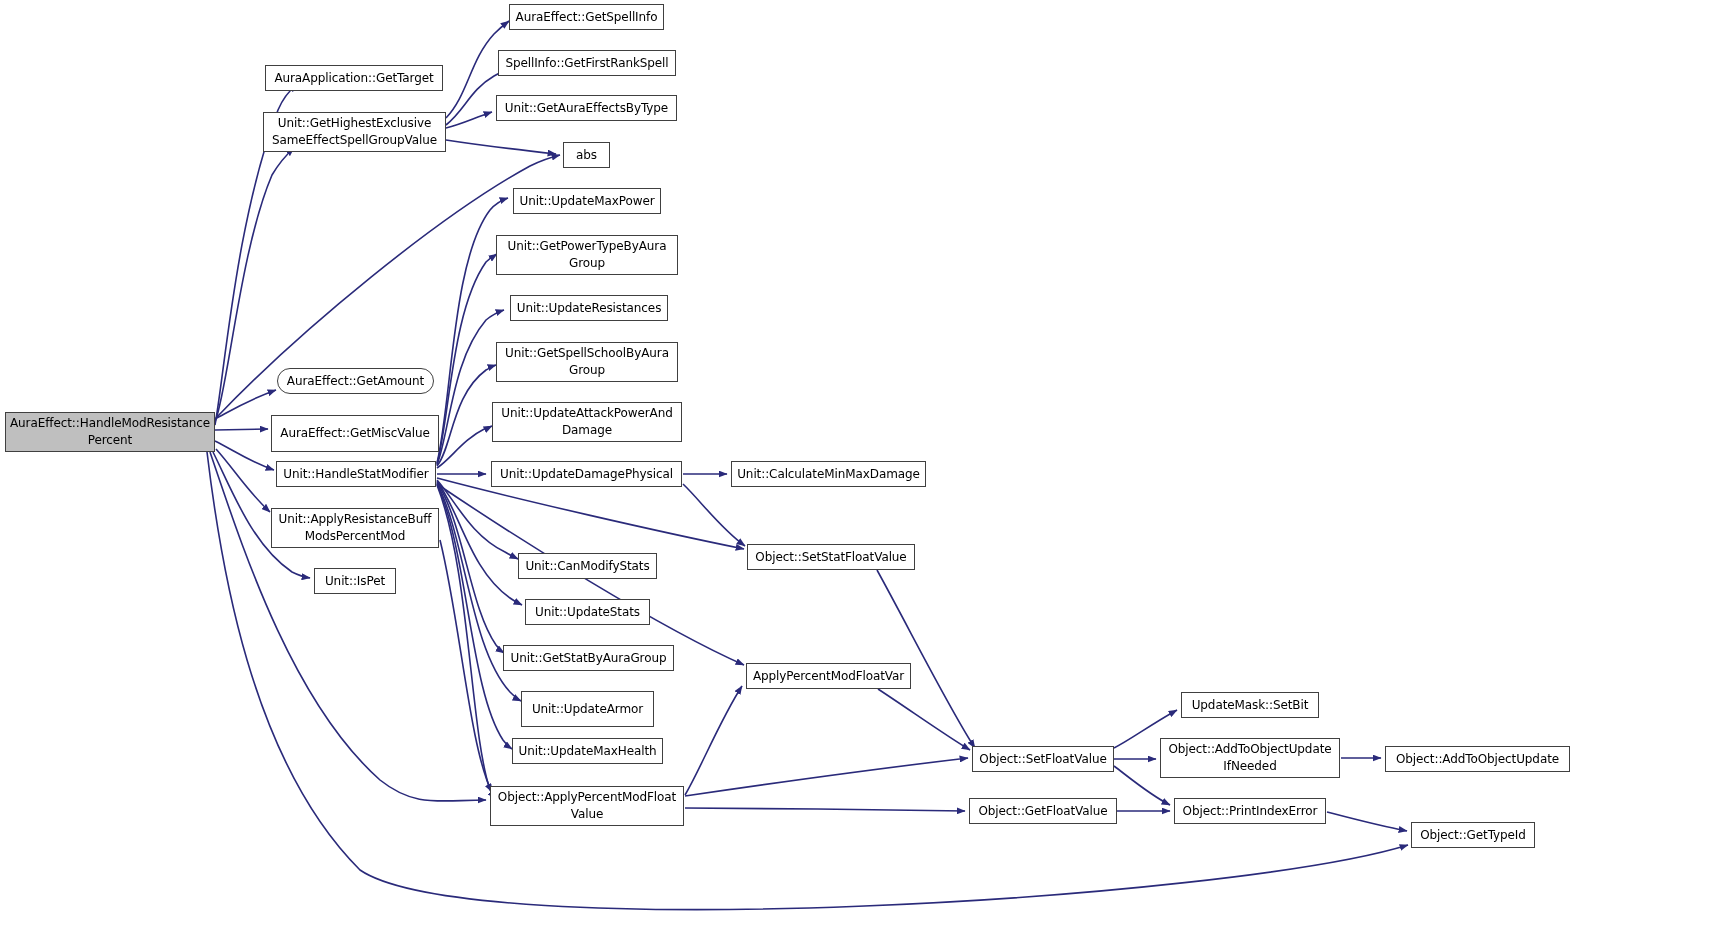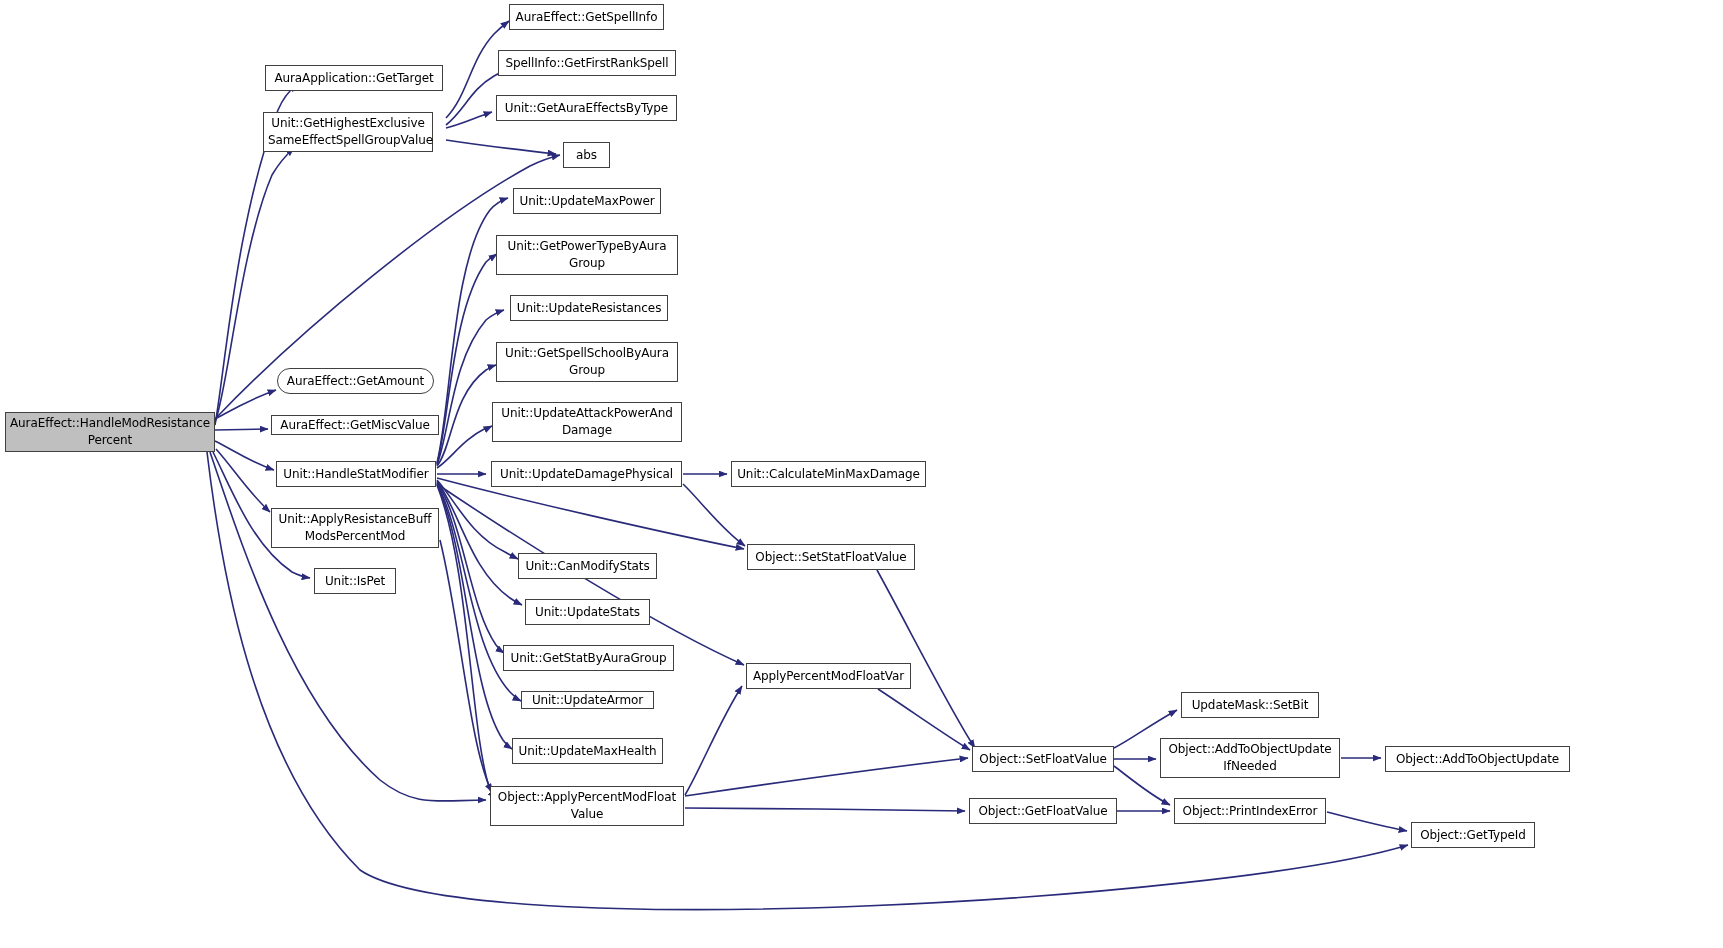--- a/index.html
+++ b/index.html
@@ -101,46 +101,46 @@
         <path d="M 1114 766 C 1130 778 1150 795 1170 805" fill="none" stroke="#2a2a7a" stroke-width="1.6" marker-end="url(#arrowhead)"></path>
         <path d="M 1117 811 L 1170 811" fill="none" stroke="#2a2a7a" stroke-width="1.6" marker-end="url(#arrowhead)"></path>
         <path d="M 1341 758 L 1381 758" fill="none" stroke="#2a2a7a" stroke-width="1.6" marker-end="url(#arrowhead)"></path>
         <path d="M 1327 812 C 1350 818 1380 826 1407 831" fill="none" stroke="#2a2a7a" stroke-width="1.6" marker-end="url(#arrowhead)"></path>
       </g>
   </svg>
   <div id="nodes-group">
       <div class="node highlight" style="left: 5px; top: 412px; width: 210px; height: 40px;"><span class="node-label">AuraEffect::HandleModResistance
 Percent</span></div>
       <div class="node" style="left: 265px; top: 65px; width: 178px; height: 26px;"><span class="node-label">AuraApplication::GetTarget</span></div>
-      <div class="node" style="left: 263px; top: 112px; width: 170px; height: 40px;"><span class="node-label">Unit::GetHighestExclusive
+      <div class="node" style="left: 263px; top: 112px; width: 183px; height: 40px;"><span class="node-label">Unit::GetHighestExclusive
 SameEffectSpellGroupValue</span></div>
       <div class="node" style="left: 509px; top: 4px; width: 155px; height: 26px;"><span class="node-label">AuraEffect::GetSpellInfo</span></div>
       <div class="node" style="left: 498px; top: 50px; width: 178px; height: 26px;"><span class="node-label">SpellInfo::GetFirstRankSpell</span></div>
       <div class="node" style="left: 496px; top: 95px; width: 181px; height: 26px;"><span class="node-label">Unit::GetAuraEffectsByType</span></div>
       <div class="node" style="left: 563px; top: 142px; width: 47px; height: 26px;"><span class="node-label">abs</span></div>
       <div class="node" style="left: 513px; top: 188px; width: 148px; height: 26px;"><span class="node-label">Unit::UpdateMaxPower</span></div>
       <div class="node" style="left: 496px; top: 235px; width: 182px; height: 40px;"><span class="node-label">Unit::GetPowerTypeByAura
 Group</span></div>
       <div class="node" style="left: 510px; top: 295px; width: 158px; height: 26px;"><span class="node-label">Unit::UpdateResistances</span></div>
       <div class="node" style="left: 496px; top: 342px; width: 182px; height: 40px;"><span class="node-label">Unit::GetSpellSchoolByAura
 Group</span></div>
       <div class="node" style="left: 492px; top: 402px; width: 190px; height: 40px;"><span class="node-label">Unit::UpdateAttackPowerAnd
 Damage</span></div>
       <div class="node" style="left: 491px; top: 461px; width: 191px; height: 26px;"><span class="node-label">Unit::UpdateDamagePhysical</span></div>
       <div class="node" style="left: 731px; top: 461px; width: 195px; height: 26px;"><span class="node-label">Unit::CalculateMinMaxDamage</span></div>
       <div class="node" style="left: 277px; top: 368px; width: 157px; height: 26px; border-radius: 13px;"><span class="node-label">AuraEffect::GetAmount</span></div>
-      <div class="node" style="left: 271px; top: 415px; width: 168px; height: 20px;"><span class="node-label">AuraEffect::GetMiscValue</span></div>
+      <div class="node" style="left: 271px; top: 415px; width: 168px; height: 37px;"><span class="node-label">AuraEffect::GetMiscValue</span></div>
       <div class="node" style="left: 276px; top: 461px; width: 160px; height: 26px;"><span class="node-label">Unit::HandleStatModifier</span></div>
       <div class="node" style="left: 271px; top: 508px; width: 168px; height: 40px;"><span class="node-label">Unit::ApplyResistanceBuff
 ModsPercentMod</span></div>
       <div class="node" style="left: 314px; top: 568px; width: 82px; height: 26px;"><span class="node-label">Unit::IsPet</span></div>
       <div class="node" style="left: 518px; top: 553px; width: 139px; height: 26px;"><span class="node-label">Unit::CanModifyStats</span></div>
       <div class="node" style="left: 525px; top: 599px; width: 125px; height: 26px;"><span class="node-label">Unit::UpdateStats</span></div>
       <div class="node" style="left: 503px; top: 645px; width: 171px; height: 26px;"><span class="node-label">Unit::GetStatByAuraGroup</span></div>
-      <div class="node" style="left: 521px; top: 691px; width: 133px; height: 18px;"><span class="node-label">Unit::UpdateArmor</span></div>
+      <div class="node" style="left: 521px; top: 691px; width: 133px; height: 36px;"><span class="node-label">Unit::UpdateArmor</span></div>
       <div class="node" style="left: 512px; top: 738px; width: 151px; height: 26px;"><span class="node-label">Unit::UpdateMaxHealth</span></div>
       <div class="node" style="left: 490px; top: 786px; width: 194px; height: 40px;"><span class="node-label">Object::ApplyPercentModFloat
 Value</span></div>
       <div class="node" style="left: 747px; top: 544px; width: 168px; height: 26px;"><span class="node-label">Object::SetStatFloatValue</span></div>
       <div class="node" style="left: 746px; top: 663px; width: 165px; height: 26px;"><span class="node-label">ApplyPercentModFloatVar</span></div>
       <div class="node" style="left: 972px; top: 746px; width: 142px; height: 26px;"><span class="node-label">Object::SetFloatValue</span></div>
       <div class="node" style="left: 969px; top: 798px; width: 148px; height: 26px;"><span class="node-label">Object::GetFloatValue</span></div>
       <div class="node" style="left: 1181px; top: 692px; width: 138px; height: 26px;"><span class="node-label">UpdateMask::SetBit</span></div>
       <div class="node" style="left: 1160px; top: 738px; width: 180px; height: 40px;"><span class="node-label">Object::AddToObjectUpdate
 IfNeeded</span></div>

